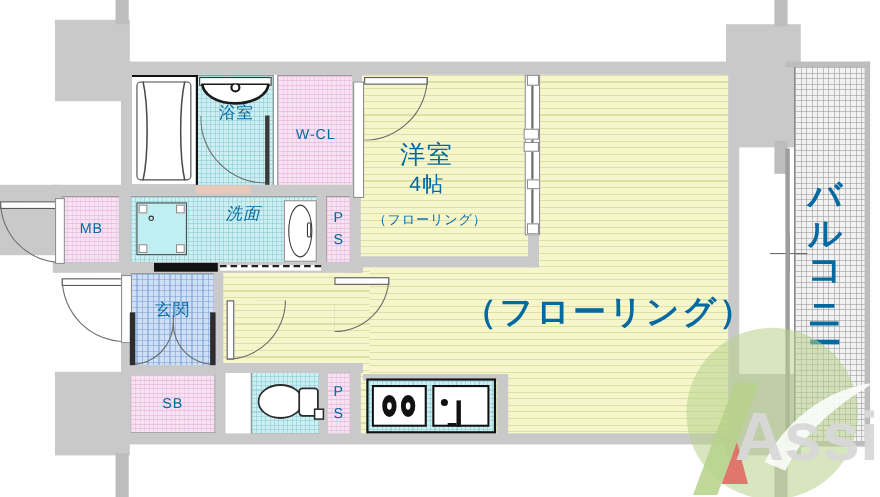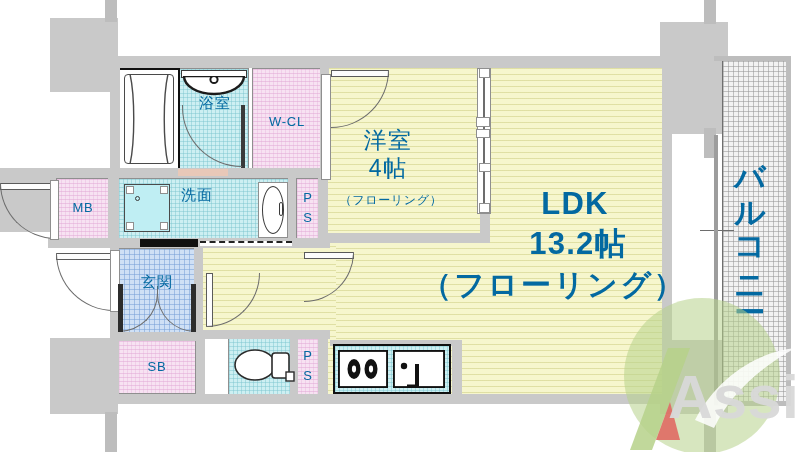--- a/index.html
+++ b/index.html
@@ -259,31 +259,29 @@
     <rect x="0.8" y="0.8" width="50.4" height="36.4" fill="#ffffff" stroke="#111111" stroke-width="2.2"></rect>
     <circle cx="11" cy="16" r="3.2" fill="#111111"></circle>
     <rect x="22" y="14" width="4" height="24" fill="#111111"></rect>
     <path d="M22 36 h-8" stroke="#111111" stroke-width="3" fill="none"></path>
   </svg>
 
   <div class="abs" style="left:700px; top:230px; width:34px; height:1px; background:#6d6d6d;"></div>
   <div class="abs" style="left:717px; top:214px; width:1px; height:34px; background:#6d6d6d;"></div>
   <div class="abs" style="left:714px; top:135px; width:4px; height:270px; background:#9d9d9d;"></div>
 
-  <div class="abs lbl lbl-xxl" style="left:500px; top:185px; width:150px; height:38px;">LDK</div>
-  <div class="abs lbl lbl-xxl" style="left:490px; top:225px; width:176px; height:38px;">13.2帖</div>
   <div class="abs lbl lbl-xl" style="left:438px; top:268px; width:232px; height:34px;">（フローリング）</div>
 
   <div class="abs lbl lbl-lg" style="left:348px; top:130px; width:80px; height:22px; font-size:23px;">洋室</div>
-  <div class="abs lbl lbl-lg" style="left:348px; top:158px; width:80px; height:22px; font-size:23px;">4帖</div>
+  <div class="abs lbl lbl-lg" style="left:348px; top:158px; width:80px; height:22px; font-size:19px;">4帖</div>
   <div class="abs lbl lbl-xs" style="left:330px; top:192px; width:122px; height:18px; font-size:12px;">（フローリング）</div>
 
   <div class="abs lbl lbl-md" style="left:186px; top:93px; width:58px; height:20px;">浴室</div>
 
-  <div class="abs lbl lbl-md" style="left:160px; top:185px; width:74px; height:20px;">洗面</div>
+  <div class="abs lbl lbl-md" style="left:184px; top:185px; width:74px; height:20px;font-style:italic;">洗面</div>
 
   <div class="abs lbl lbl-md" style="left:124px; top:272px; width:66px; height:20px;">玄関</div>
 
   <div class="abs lbl lbl-sm" style="left:255px; top:113px; width:64px; height:18px;">W-CL</div>
 
   <div class="abs lbl lbl-sm" style="left:58px; top:199px; width:50px; height:18px;">MB</div>
 
   <div class="abs lbl lbl-sm" style="left:124px; top:358px; width:66px; height:18px;">SB</div>
 
   <div class="abs lbl lbl-sm" style="left:297px; top:190px; width:22px; height:16px;">P</div>

